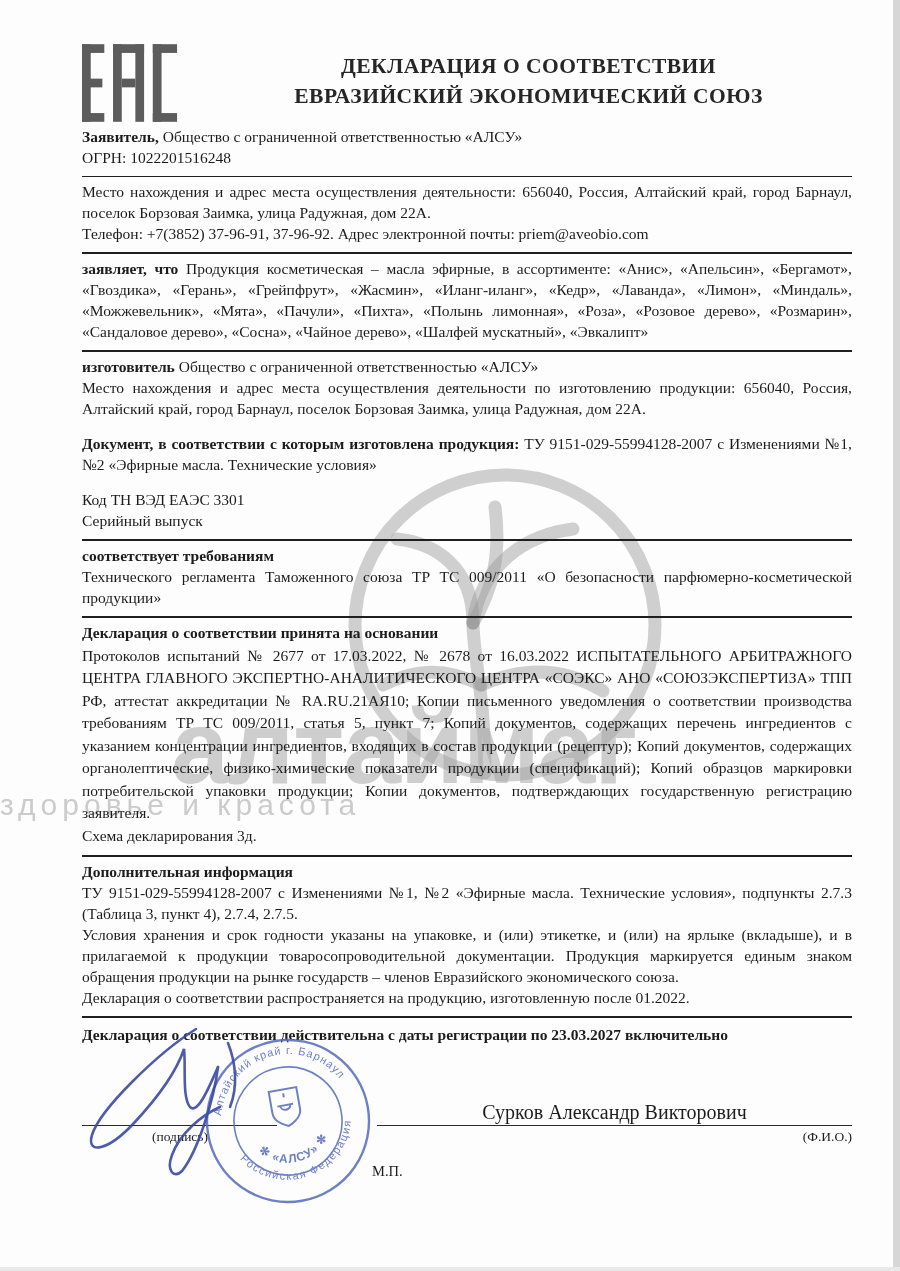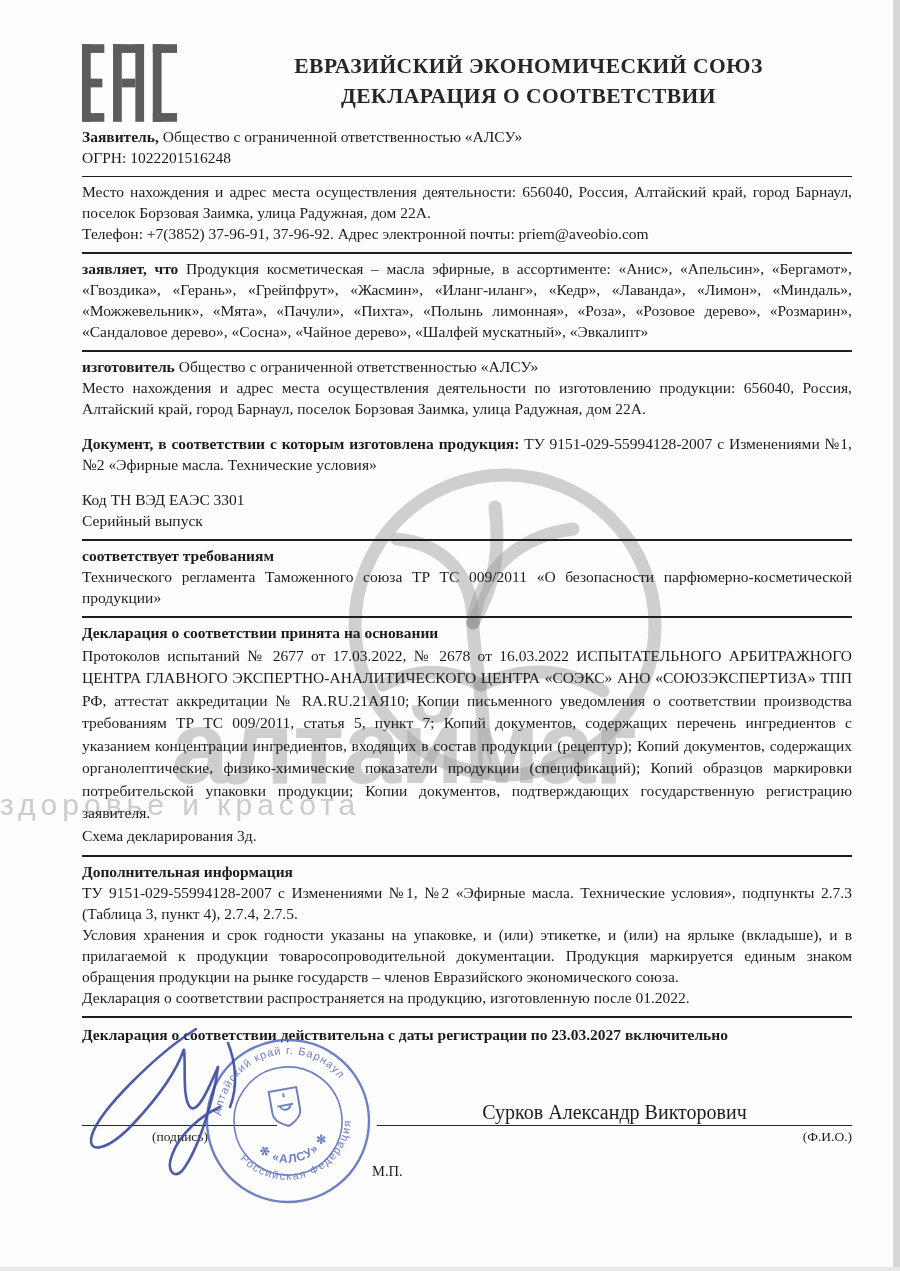--- a/index.html
+++ b/index.html
@@ -74,22 +74,22 @@
           <rect x="32" y="0" width="9" height="80"></rect>
             <rect x="55" y="0" width="9" height="80"></rect>
           <rect x="32" y="0" width="32" height="9"></rect>
             <rect x="41" y="35.5" width="14" height="9"></rect>
           <rect x="73" y="0" width="9" height="80"></rect>
             <rect x="73" y="0" width="25" height="9"></rect>
           <rect x="73" y="71" width="25" height="9"></rect>
         </g>
       </svg>
       <div class="doc-title">
+        <div>ДЕКЛАРАЦИЯ О СООТВЕТСТВИИ</div>
         <div>ЕВРАЗИЙСКИЙ ЭКОНОМИЧЕСКИЙ СОЮЗ</div>
-        <div>ДЕКЛАРАЦИЯ О СООТВЕТСТВИИ</div>
       </div>
     </div>
 
     <div class="sec thin first-sec">
       <p><b class="lead">Заявитель,</b><span> Общество с ограниченной ответственностью «АЛСУ»</span></p>
       <p>ОГРН: 1022201516248</p>
     </div>
 
     <div class="sec">
       <p>Место нахождения и адрес места осуществления деятельности: 656040, Россия, Алтайский край, город Барнаул, поселок Борзовая Заимка, улица Радужная, дом 22А.</p>

